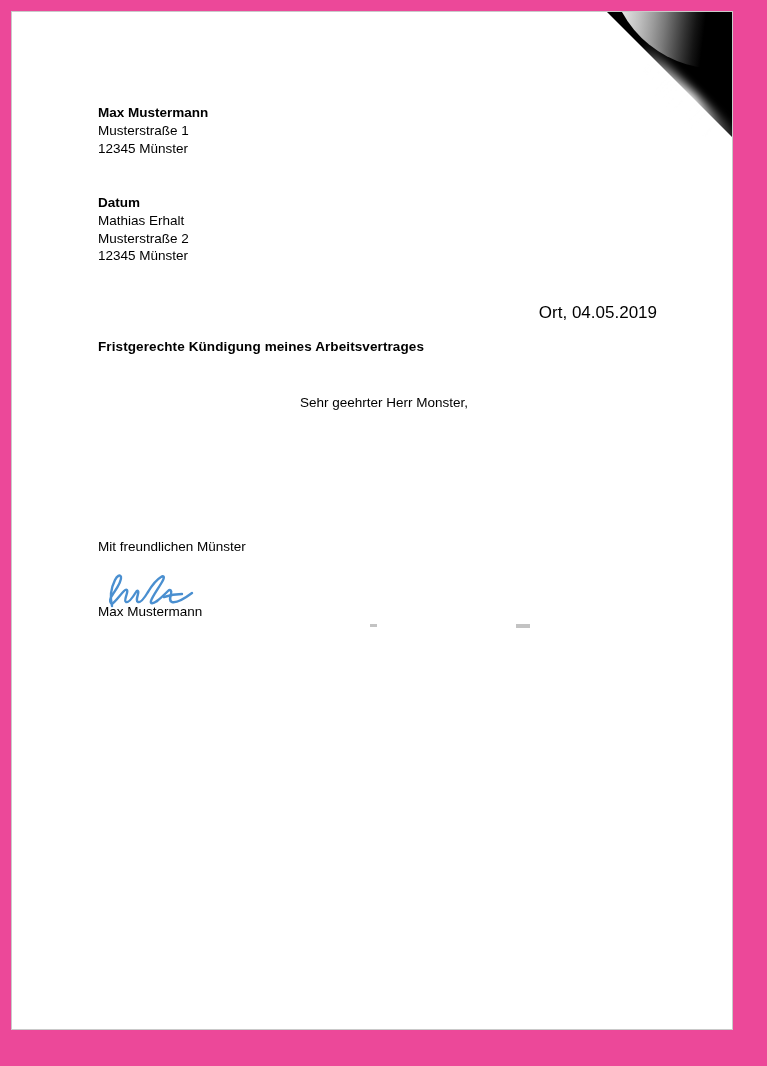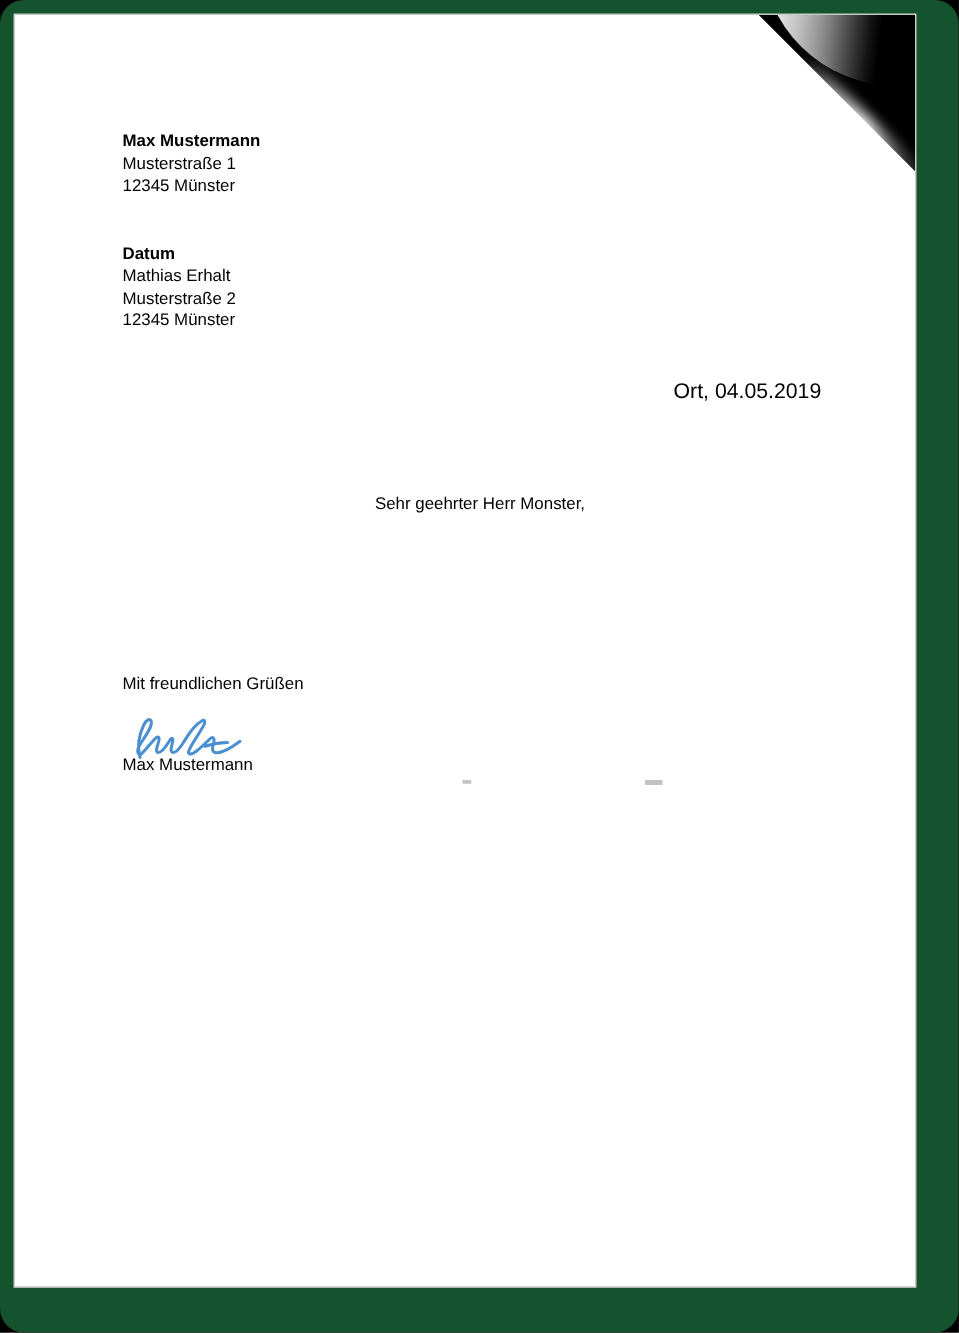--- a/index.html
+++ b/index.html
@@ -12,22 +12,21 @@
     height: 1066px;
     overflow: hidden;
     font-family: "Liberation Sans", sans-serif;
   }
 
   
   #frame {
     position: relative;
     width: 767px;
     height: 1066px;
-    background: #14532d;
-    border-radius: 19px;
+    background: #ec4899;
   }
 
   
   #paper {
     position: absolute;
     left: 11px;
     top: 11px;
     width: 722px;
     height: 1019px;
     background: #ffffff;
@@ -205,26 +204,27 @@
 
       <div class="block" id="recipient-block">
         <div class="name">Datum</div>
         <div>Mathias Erhalt</div>
         <div>Musterstraße 2</div>
         <div>12345 Münster</div>
       </div>
 
       <div id="date-line">Ort, 04.05.2019</div>
 
+      <div id="subject-line">Fristgerechte Kündigung meines Arbeitsvertrages</div>
 
       <div class="para" id="salutation">Sehr geehrter Herr Monster,</div>
 
 
 
-      <div class="para" id="closing">Mit freundlichen Grüßen</div>
+      <div class="para" id="closing">Mit freundlichen Münster</div>
 
       <div id="signature-area">
         <svg id="signature-mark" viewBox="0 0 96 40">
           <g fill="none" stroke="#4a8fd0" stroke-width="2.4" stroke-linecap="round" stroke-linejoin="round">
             <path d="M8 36 C6 28, 7 18, 11 10 C13 6, 16 4, 17 7 C18 11, 13 18, 9 24 C6 28, 5 32, 8 34"></path>
             <path d="M8 34 C12 31, 16 25, 20 21 C22 19, 24 19, 23 23 C22 27, 20 31, 22 32 C25 33, 29 27, 32 22 C33 20, 35 20, 34 24 C33 28, 32 31, 34 32 C37 33, 41 27, 44 22"></path>
             <path d="M44 22 C47 17, 52 10, 57 7 C60 5, 61 7, 58 12 C54 19, 48 27, 47 31 C46 34, 49 34, 53 31"></path>
             <path d="M53 31 C57 28, 61 24, 64 21 C66 19, 68 20, 67 24 C66 28, 65 31, 68 32 C72 33, 80 29, 88 23"></path>
             <path d="M60 27 C66 25, 72 24, 78 24"></path>
           </g>

